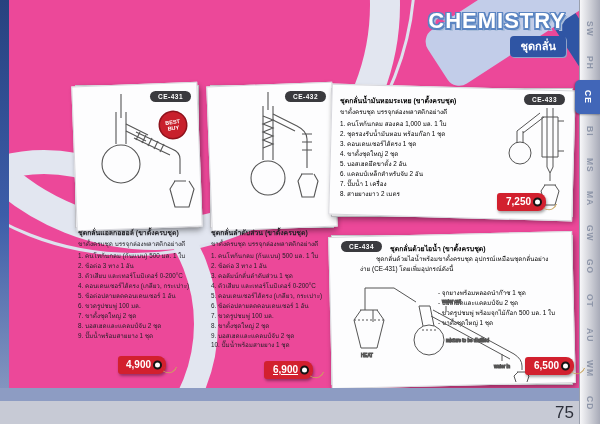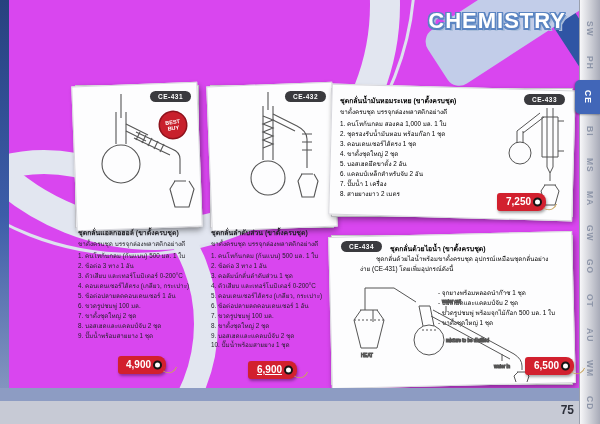--- a/index.html
+++ b/index.html
@@ -1,31 +1,31 @@
 <!DOCTYPE html>
 <html><head>
 <meta charset="utf-8">
 <style>
   html,body{margin:0;padding:0;background:#9aa0ad;}
-  .page{position:relative;width:600px;height:424px;background:#d946ef;overflow:hidden;
+  .page{position:relative;width:600px;height:424px;background:#ec4899;overflow:hidden;
         font-family:"Liberation Sans","DejaVu Sans",sans-serif;}
   
   .ring{position:absolute;border-radius:50%;z-index:0;}
   .ring1{width:430px;height:430px;left:-90px;top:-240px;border:30px solid #e2e6f0;}
   .ring2{width:560px;height:560px;left:-150px;top:-310px;border:3px solid #dde2ee;}
   .ring3{width:300px;height:300px;left:-130px;top:150px;border:24px solid #e2e6f0;}
   .swoosh-light{position:absolute;width:170px;height:64px;right:6px;top:-14px;background:#c2cde9;
         transform:rotate(-33deg);border-radius:14px;z-index:1;}
   .swoosh-dark{position:absolute;width:26px;height:110px;right:18px;top:-28px;background:#2f55a4;
         transform:rotate(-33deg);border-radius:8px;z-index:1;}
   .left-bar{position:absolute;left:0;top:0;width:9px;height:390px;z-index:2;
         background:linear-gradient(180deg,#27427f 0%,#3c5da9 55%,#8495bf 100%);}
   .bottom-strip{position:absolute;left:0;top:388px;width:579px;height:13px;background:#8d9cc3;z-index:2;}
   .footer-band{position:absolute;left:0;top:401px;width:579px;height:23px;background:#c7cad5;z-index:2;}
-  .page-number{position:absolute;right:26px;top:403px;font-size:12px;font-weight:bold;color:#2c2f3a;z-index:3;}
+  .page-number{position:absolute;right:26px;top:403px;font-size:17px;font-weight:normal;color:#2c2f3a;z-index:3;}
   
   .header{position:absolute;top:8px;right:34px;text-align:right;z-index:3;}
   .title{font-size:22px;font-weight:bold;letter-spacing:1px;color:#fff;
         text-shadow:-1.5px -1.5px 0 #5b85c2,1.5px -1.5px 0 #5b85c2,-1.5px 1.5px 0 #5b85c2,
         1.5px 1.5px 0 #5b85c2,0 1.5px 0 #5b85c2,1.5px 0 0 #5b85c2,3px 3px 0 #a9bdda;}
   .subtitle-chip{display:inline-block;margin-top:2px;background:#2f55a4;color:#fff;font-weight:bold;
         font-size:11px;padding:1px 10px 2px;border-radius:4px;box-shadow:1px 1px 0 #8fa3c9;}
   
   .rail{position:absolute;right:0;top:0;width:21px;height:424px;z-index:4;
         background:linear-gradient(90deg,#f7f7f9 0%,#d8d9df 40%,#a8abb8 100%);
@@ -69,41 +69,42 @@
   .card4 svg{position:absolute;left:2px;top:26px;}
   
   .price-tag{position:absolute;height:17px;background:#d2202e;border-radius:3px 8px 8px 3px;color:#fff;
         font-weight:bold;font-size:10px;display:flex;align-items:center;padding:0 15px 1px 9px;
         box-shadow:1px 2px 3px rgba(0,0,0,.35);z-index:5;}
   .price-tag .hole{position:absolute;right:4px;top:50%;transform:translateY(-50%);width:5px;height:5px;
         background:#fff;border:2.5px solid #151515;border-radius:50%;}
   .price-tag .string{position:absolute;right:-10px;top:9px;width:11px;height:8px;border:1.5px solid #c9a45c;
         border-left:none;border-top:none;border-radius:0 0 10px 2px;transform:rotate(18deg);}
   .t1{left:118px;top:356px;padding-left:8px;}
-  .t2{left:248px;top:361px;text-decoration:underline;}
+  .t2{left:264px;top:361px;text-decoration:underline;}
   .t3{left:497px;top:193px;}
   .t4{left:498px;top:357px;margin-left:27px;}
   svg.app{display:block;}
   svg.app *{vector-effect:non-scaling-stroke;}
   .dlabel{font-size:4.6px;fill:#333;font-family:"Liberation Sans",sans-serif;}
 </style>
 </head>
 <body>
 
 <div class="page">
 
   <div class="ring ring1"></div>
   <div class="ring ring2"></div>
   <div class="ring ring3"></div>
   <div class="swoosh-dark"></div>
   <div class="swoosh-light"></div>
   <div class="left-bar"></div>
 
   <div class="header">
     <div class="title">CHEMISTRY</div>
+    <div class="subtitle-chip">ชุดกลั่น</div>
   </div>
 
   <div class="rail">
     <div class="tab">
         <span>SW</span>
       </div>
     <div class="tab">
         <span>PH</span>
       </div>
     <div class="tab active">

